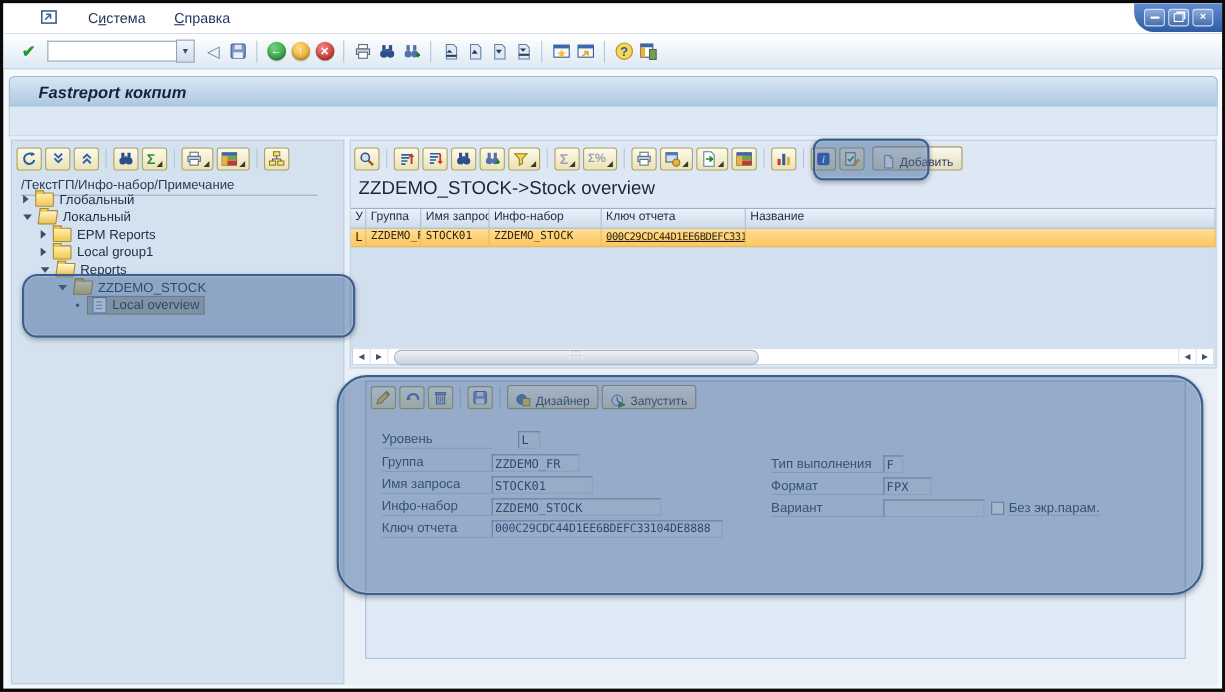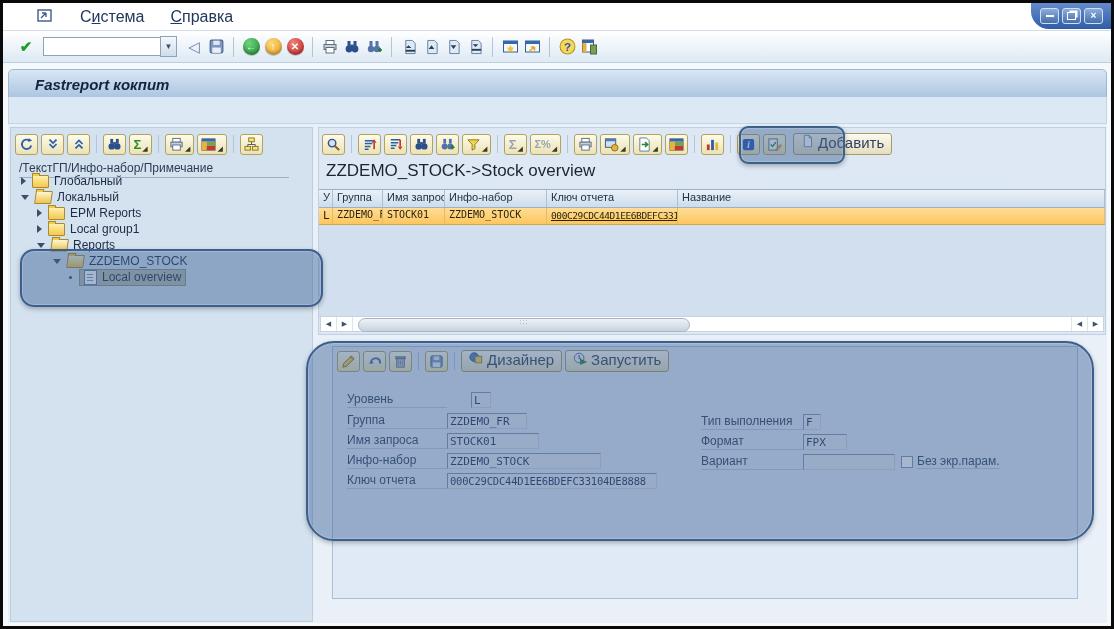--- a/index.html
+++ b/index.html
@@ -2,21 +2,21 @@
 <html><head>
 <meta charset="utf-8">
 <style>
   html,body{margin:0;padding:0;}
   body{background:#9aa0a8;font-family:"Liberation Sans",sans-serif;}
   .screen{position:relative;width:1114px;height:629px;background:#0a0a0a;overflow:hidden;}
   .win{position:absolute;left:3px;top:3px;width:1108px;height:623px;background:#f6f9fc;overflow:hidden;}
 
   
   .menubar{position:absolute;left:0;top:0;right:0;height:27px;background:#ffffff;border-bottom:1px solid #d4dde7;display:flex;align-items:center;}
-  .menu-item{margin-left:26px;font-size:16px;color:#22385a;cursor:default;}
+  .menu-item{margin-left:26px;font-size:13px;color:#22385a;cursor:default;}
   .menu-item u{text-decoration:underline;}
   .sap-sys{margin-left:34px;width:17px;height:15px;}
   .win-controls{position:absolute;right:0;top:0;width:80px;height:26px;background:linear-gradient(#638cce,#2f5da5);border-bottom-left-radius:18px;display:flex;align-items:center;justify-content:flex-end;gap:3px;padding-right:8px;box-sizing:border-box;}
   .wbtn{width:17px;height:14px;border-radius:3px;background:linear-gradient(#8cacdc,#476fab);border:1px solid #cfe0f4;display:flex;align-items:center;justify-content:center;}
   .wbtn .bar{width:8px;height:2px;background:#fff;}
   .wbtn .sq{width:7px;height:6px;border:1px solid #fff;background:transparent;box-shadow:2px -2px 0 -0.5px #fff;}
   .wbtn .x{color:#fff;font-size:10px;font-weight:bold;line-height:1;}
 
   
   .toolbar{position:absolute;left:0;top:28px;right:0;height:31px;background:linear-gradient(#ffffff,#dde9f4);border-bottom:1px solid #bfcfdf;display:flex;align-items:center;padding-left:12px;}
@@ -59,21 +59,21 @@
   .folder:before{content:"";position:absolute;left:-1px;top:-3px;width:6px;height:2px;background:#f3c94e;border:1px solid #a98a2c;border-bottom:none;}
   .folder.open{background:linear-gradient(#fdf6d0,#eec34a);transform:skewX(-8deg);}
   .docicon{width:11px;height:13px;background:#fff;border:1px solid #5a7ba6;position:relative;margin-right:5px;flex:none;}
   .docicon:before{content:"";position:absolute;left:2px;top:3px;width:6px;height:1px;background:#7d9cc4;box-shadow:0 3px 0 #7d9cc4,0 6px 0 #7d9cc4;}
   .tsel{display:flex;align-items:center;background:#b6bcae;border:1px solid #8d9382;padding:0 4px;height:15px;}
 
   
   .alv{position:absolute;left:310px;top:3px;right:1px;height:208px;background:#dde8f4;border:1px solid #c0d0e0;box-sizing:border-box;}
   .alv-toolbar{position:absolute;left:3px;top:4px;height:24px;display:flex;align-items:center;gap:3px;}
   .alv-title{position:absolute;left:7px;top:33px;font-size:17px;color:#1c2433;}
-  .sapbtn{height:22px;background:linear-gradient(#fcfaf0,#e4ddc0);border:1px solid #a99c62;border-radius:3px;display:flex;align-items:flex-start;gap:4px;padding:0 7px;font-size:15px;color:#33405a;}
+  .sapbtn{height:22px;background:linear-gradient(#fcfaf0,#e4ddc0);border:1px solid #a99c62;border-radius:3px;display:flex;align-items:flex-end;gap:4px;padding:0 7px;font-size:11px;color:#33405a;}
   .table{position:absolute;left:0px;right:0px;top:61px;}
   .thead{display:flex;height:17px;background:linear-gradient(#eaf1f8,#cdddec);border-top:1px solid #9cb0c6;border-bottom:1px solid #9cb0c6;font-size:11px;color:#22314a;}
   .th{padding:1px 4px 0 4px;border-right:1px solid #adbfd3;overflow:hidden;white-space:nowrap;box-sizing:border-box;}
   .trow{display:flex;height:16px;background:linear-gradient(#ffdd96,#fcc65e);border-bottom:1px solid #d8a83f;font-size:11px;color:#2e2508;}
   .td{padding:1px 4px 0 4px;border-right:1px solid #e3bd66;overflow:hidden;white-space:nowrap;box-sizing:border-box;}
   .c0{width:14px;flex:none;}.c1{width:50px;flex:none;}.c2{width:62px;flex:none;}.c3{width:102px;flex:none;}.c4{width:131px;flex:none;}.c5{flex:1;}
   .mono{font-family:"DejaVu Sans Mono",monospace;}
   .keylink{text-decoration:underline;font-family:"DejaVu Sans Mono",monospace;font-size:9.5px;letter-spacing:-0.4px;color:#2b2508;}
   .tbody-empty{height:93px;background:#d2dfee;}
   .hscroll{position:absolute;left:1px;right:1px;bottom:2px;height:16px;background:#fff;border:1px solid #c7d3e0;display:flex;align-items:center;box-sizing:border-box;}

